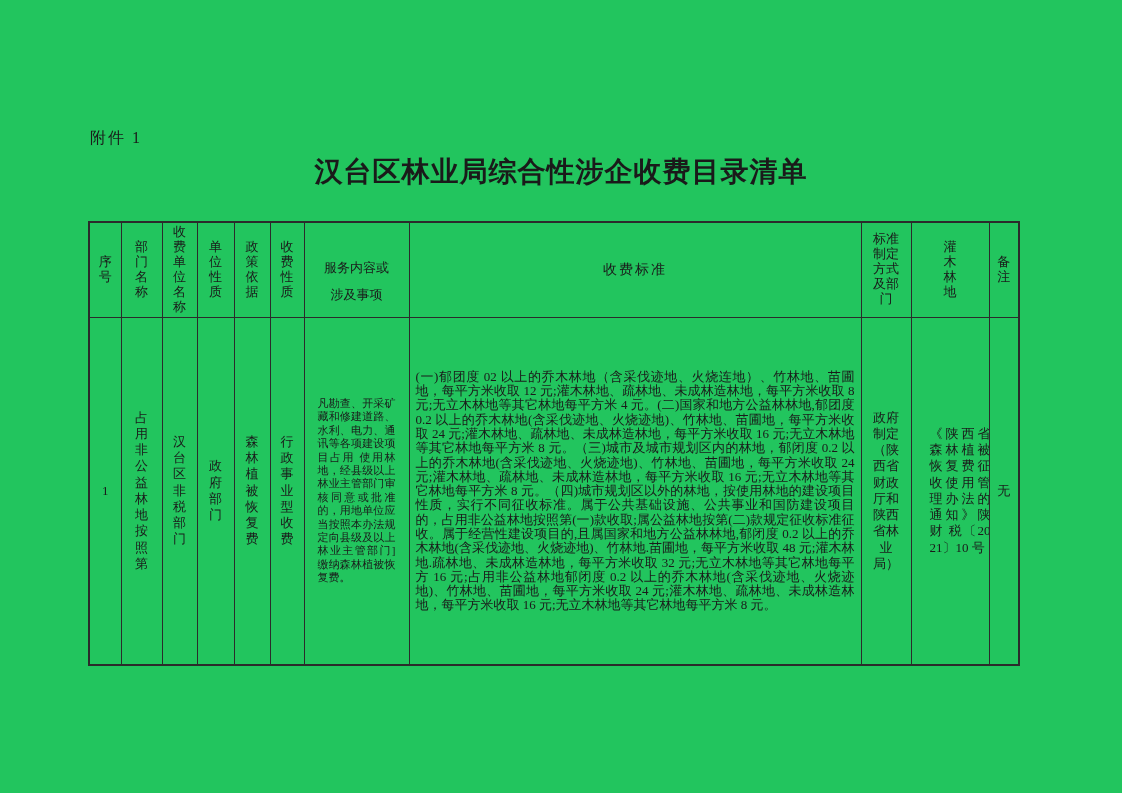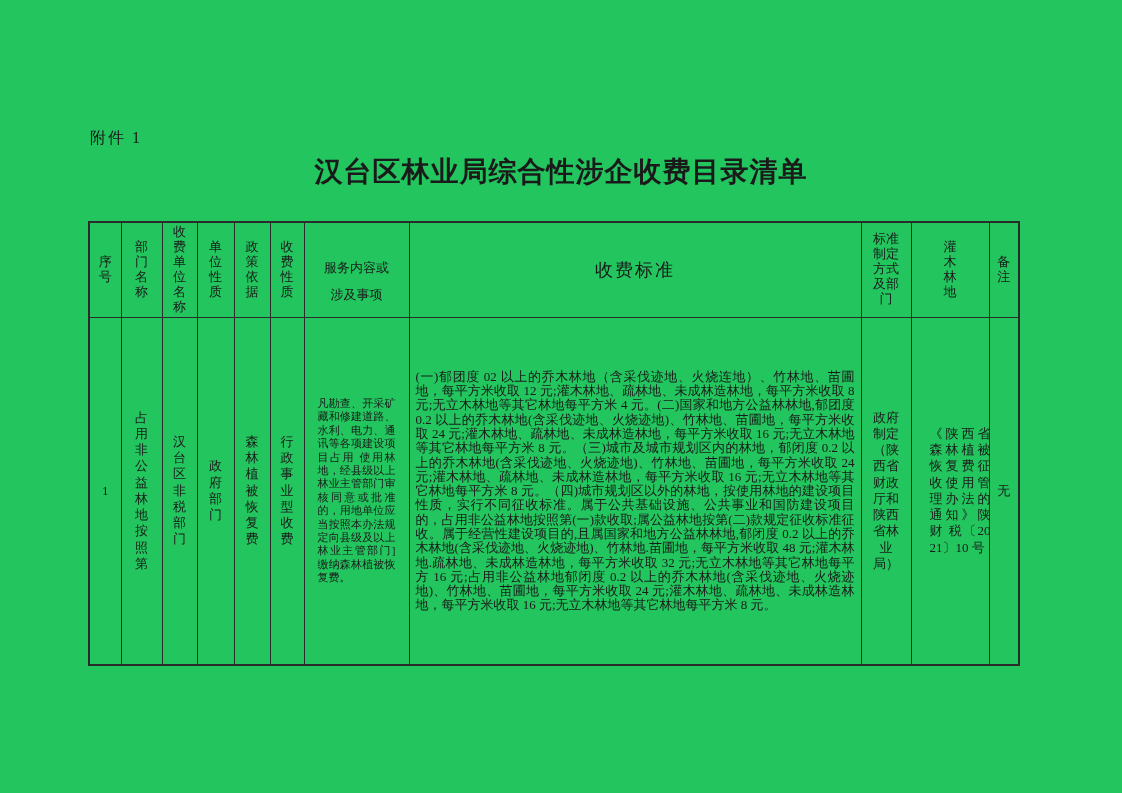--- a/index.html
+++ b/index.html
@@ -32,21 +32,21 @@
   }
   tr.hdr-row{height:95px;}
   tr.body-row{height:348px;}
   
   .vtxt{margin:0 auto;word-break:break-all;line-height:1.25;text-align:center;}
   .hdr .vtxt{line-height:1.15;}
   .cw1{width:1.15em;}
   .cw2{width:2.35em;}
   .cw4{width:4.7em;}
   .hdr-service{line-height:2.1;white-space:pre-line;font-size:13px;margin-top:23px;}
-  .hdr-standard{font-size:18px;letter-spacing:2px;}
+  .hdr-standard{font-size:14px;letter-spacing:2px;}
   .service-text{
     width:78px;margin:0 auto;
     text-align:justify;word-break:break-all;
     font-size:11px;line-height:1.22;
   }
   .standard-cell{vertical-align:top;margin-left:36px;}
   .standard-text{
     padding:3px 6px 2px 6px;
     text-align:justify;word-break:break-all;
     font-size:13px;line-height:14.3px;

